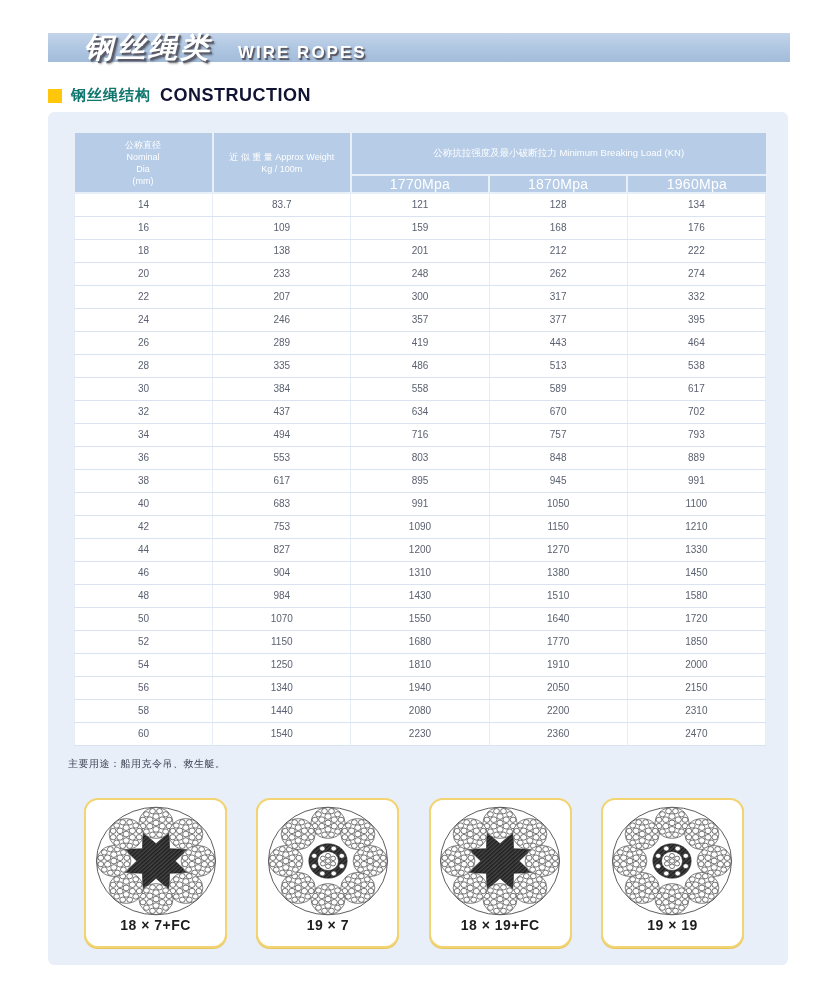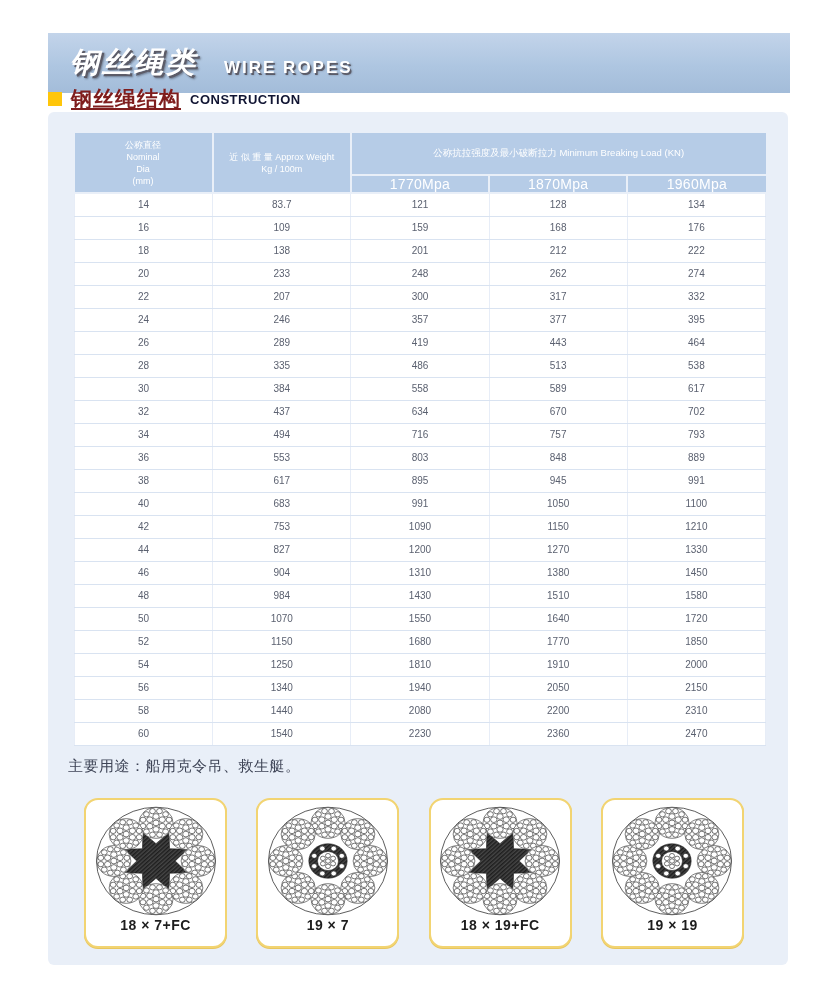--- a/index.html
+++ b/index.html
@@ -3,42 +3,42 @@
 <meta charset="utf-8">
 <style>
   * { margin:0; padding:0; box-sizing:border-box; }
   html,body { width:830px; height:1000px; background:#ffffff;
     font-family:"Liberation Sans", sans-serif; }
 
   .page { position:relative; width:830px; height:1000px; overflow:hidden; }
 
   
   .title-bar {
-    position:absolute; left:48px; top:33px; width:742px; height:60px;
+    position:absolute; left:48px; top:33px; width:742px; height:29px;
     background:linear-gradient(180deg,#c3d4ea 0%, #aec6e1 55%, #a3bcd9 100%);
-    display:flex; align-items:center; padding-left:22px;
+    display:flex; align-items:center; padding-left:36px;
   }
   .title-zh {
     font-size:29px; font-weight:bold; font-style:italic; color:#ffffff;
     letter-spacing:3px;
     text-shadow:2px 2px 0 #5c5c68, 3px 3px 2px rgba(40,40,50,.45);
   }
   .title-en {
     font-size:17px; font-weight:bold; color:#ffffff; margin-left:26px; margin-top:10px;
     letter-spacing:2px;
     text-shadow:1.5px 1.5px 0 #5c5c68, 2px 2px 2px rgba(40,40,50,.4);
   }
 
   
   .section-row {
     position:absolute; left:48px; top:85px; display:flex; align-items:center; gap:9px;
   }
   .section-bullet { width:14px; height:14px; background:#ffc60a; }
-  .section-zh { font-size:21px; font-weight:bold; color:#7f1d1d; letter-spacing:1px;text-decoration:underline; }
-  .section-en { font-size:13px; font-weight:bold; color:#101432; letter-spacing:.5px; }
+  .section-zh { font-size:15px; font-weight:bold; color:#0f766e; letter-spacing:1px; }
+  .section-en { font-size:18px; font-weight:bold; color:#101432; letter-spacing:.5px; }
 
   
   .content {
     position:absolute; left:48px; top:112px; width:740px; height:853px;
     background:#e9eff8; border-radius:6px;
   }
 
   
   table.spec {
     position:absolute; left:26px; top:21px; width:692px;
@@ -57,21 +57,21 @@
   tbody td {
     background:#ffffff; height:23px; text-align:center; vertical-align:middle;
     font-size:10px; color:#5b6170;
     border-bottom:1px solid #d9e3f1; border-right:1px solid #e7edf7;
   }
   tbody td:first-child { border-left:1px solid #e7edf7; }
   tbody tr:first-child td { border-top:1px solid #d9e3f1; }
 
   
   .note {
-    position:absolute; left:20px; top:645px; font-size:15px; color:#3e4456;
+    position:absolute; left:20px; top:645px; font-size:10px; color:#3e4456;
     letter-spacing:.5px;
   }
 
   
   .cards {
     position:absolute; left:36px; top:686px; width:660px;
     display:flex; justify-content:space-between;
   }
   .card {
     width:143px; height:150px; background:#ffffff;

